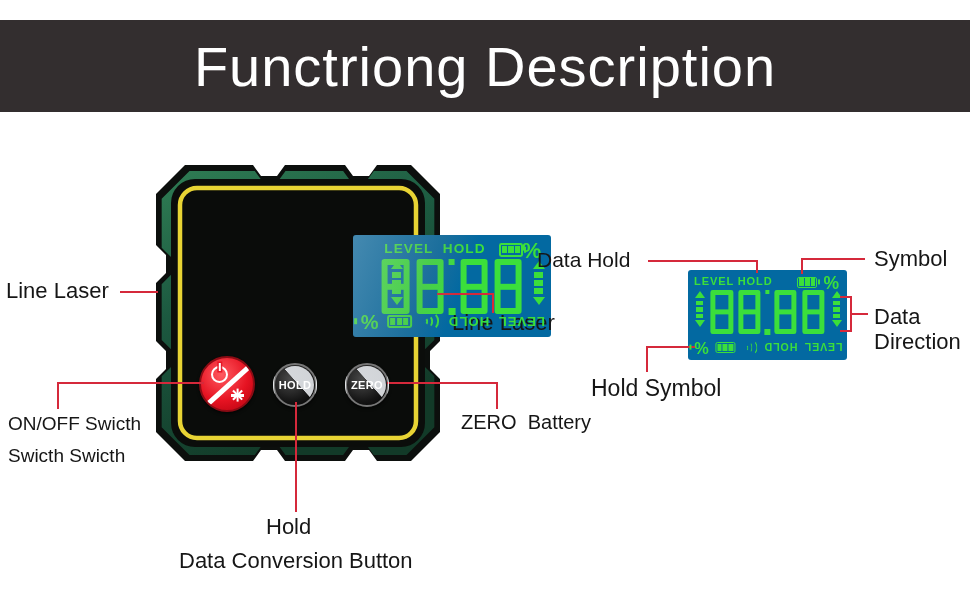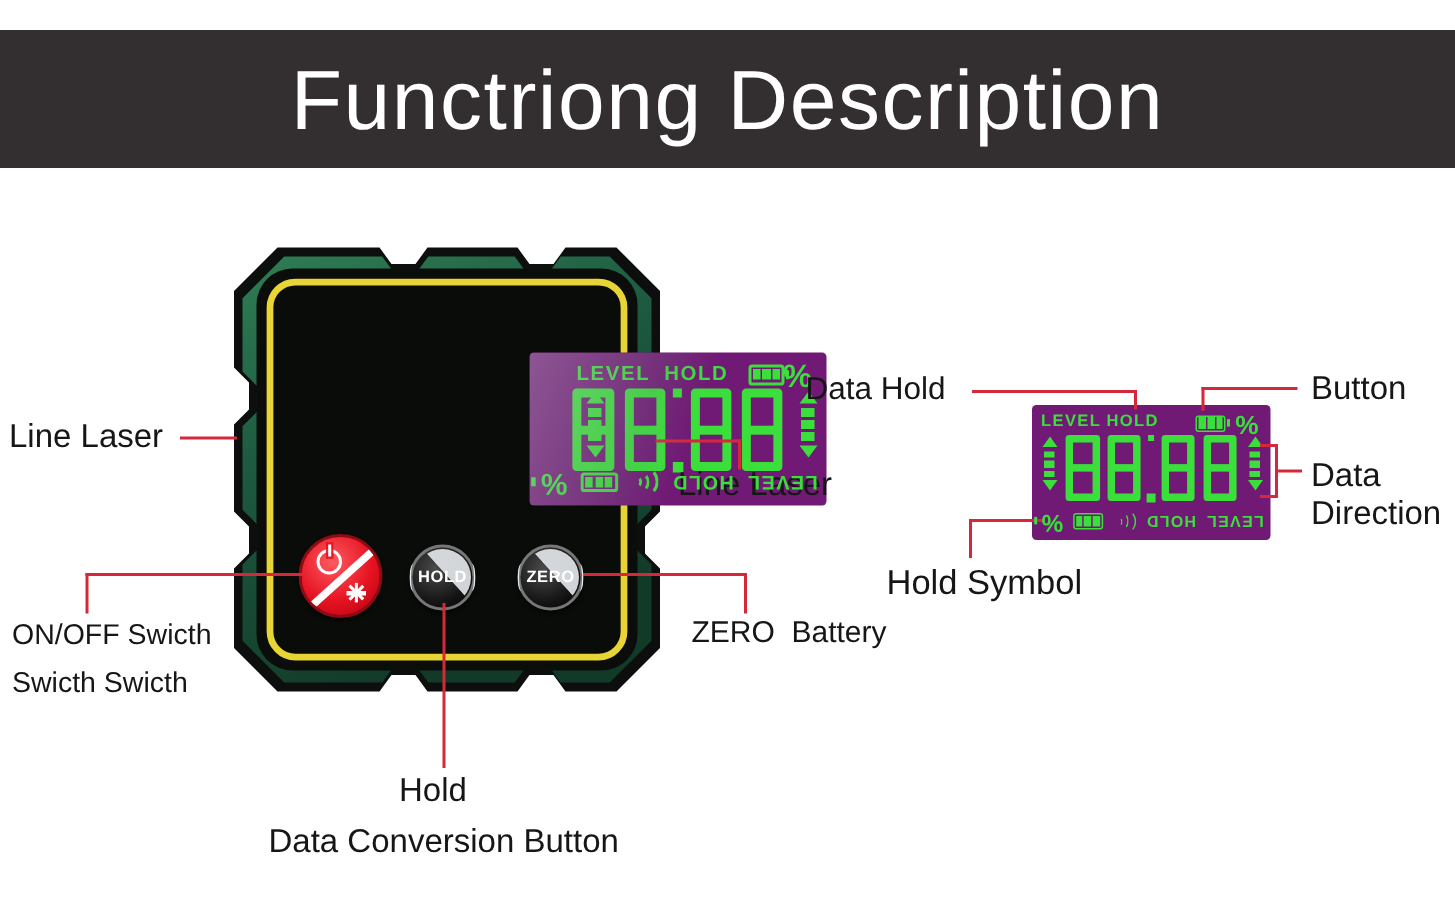--- a/index.html
+++ b/index.html
@@ -40,21 +40,21 @@
   .pwr{position:absolute;left:10px;top:8px;width:13px;height:13px;border:2.2px solid #fff;border-radius:50%;}
   .pwr::after{content:"";position:absolute;left:50%;top:-5px;width:2.4px;height:8px;background:#fff;
               transform:translateX(-50%);box-shadow:0 0 0 1.5px rgba(226,19,34,.9);}
   .star{position:absolute;right:9px;bottom:8px;width:13px;height:13px;}
   .star i{position:absolute;left:0;top:50%;width:13px;height:2.2px;background:#fff;margin-top:-1.1px;}
   .star i:nth-child(2){transform:rotate(45deg);} .star i:nth-child(3){transform:rotate(90deg);}
   .star i:nth-child(4){transform:rotate(135deg);}
 
   
   :root{--g:#3bdf3b;}
-  .lcd{position:absolute;background:#701a75;border-radius:3px;overflow:hidden;}
+  .lcd{position:absolute;background:#0369a1;border-radius:3px;overflow:hidden;}
   .lcd-main{left:200px;top:74px;width:198px;height:102px;font-size:16px;}
   .lcd-main::before{content:"";position:absolute;inset:0;
        background:linear-gradient(110deg, rgba(195,200,205,.34) 0%, rgba(130,136,140,.20) 38%, rgba(0,0,0,0) 54%);
        pointer-events:none;z-index:5;}
   .lcd-small{left:688px;top:270px;width:159px;height:90px;font-size:13px;}
 
   .lcd .t{position:absolute;color:var(--g);font-weight:700;}
   .lcd .lvl{left:2.3em;top:0.45em;font-size:0.85em;letter-spacing:.08em;}
   .lcd .hld{left:6.6em;top:0.45em;font-size:0.85em;letter-spacing:.08em;}
   .lcd .pct{right:0.45em;top:0.15em;font-size:1.35em;font-weight:700;}
@@ -271,16 +271,16 @@
 <div class="rline" style="left:646px;top:346px;width:2px;height:26px;"></div>
 
 <div class="lab f22" style="left:6px;top:278px;">Line Laser</div>
 <div class="lab f22" style="left:452px;top:310px;">Line Laser</div>
 <div class="lab f19" style="left:8px;top:413px;">ON/OFF Swicth</div>
 <div class="lab f19" style="left:8px;top:445px;">Swicth Swicth</div>
 <div class="lab f20" style="left:461px;top:411px;">ZERO  Battery</div>
 <div class="lab f22" style="left:266px;top:514px;">Hold</div>
 <div class="lab f22" style="left:179px;top:548px;">Data Conversion Button</div>
 <div class="lab f21" style="left:537px;top:248px;">Data Hold</div>
-<div class="lab f22" style="left:874px;top:246px;">Button</div>
+<div class="lab f22" style="left:874px;top:246px;">Symbol</div>
 <div class="lab f22" style="left:874px;top:304px;">Data</div>
 <div class="lab f22" style="left:874px;top:329px;">Direction</div>
 <div class="lab f23" style="left:591px;top:375px;">Hold Symbol</div>
 
 </body></html>

